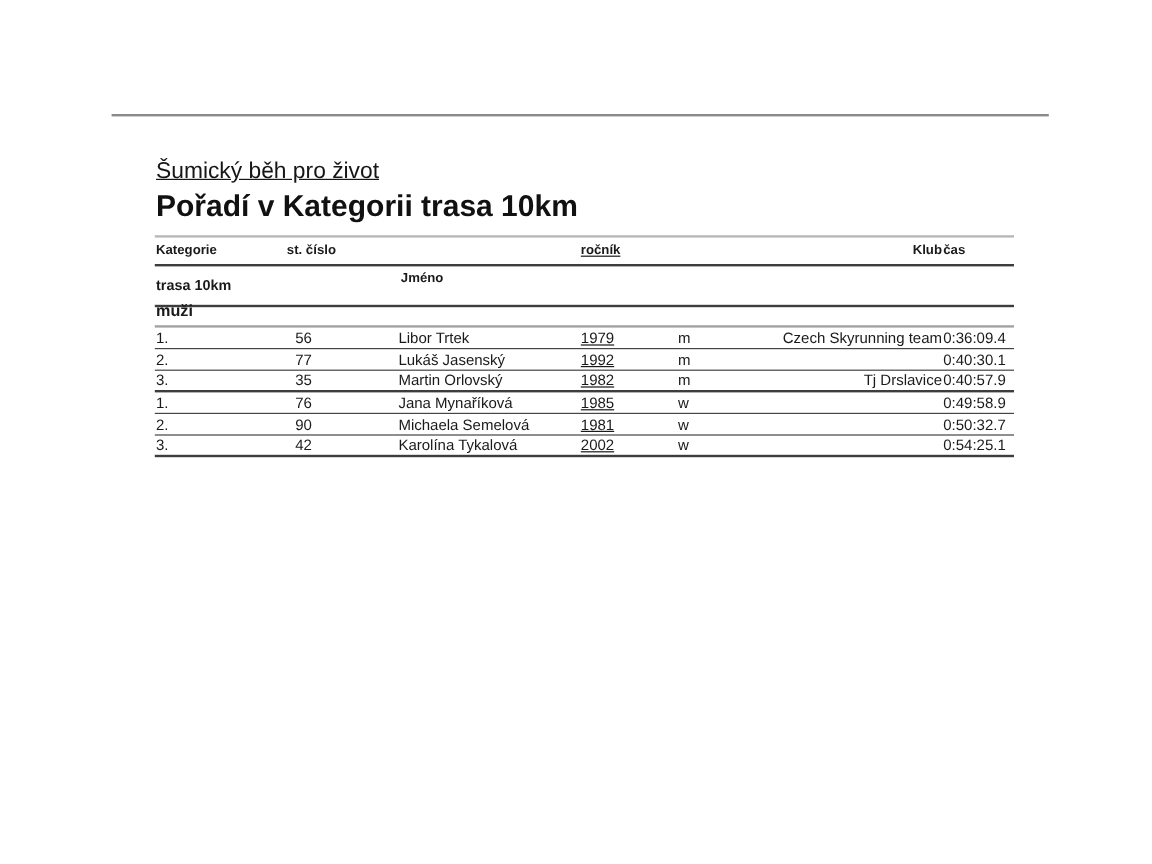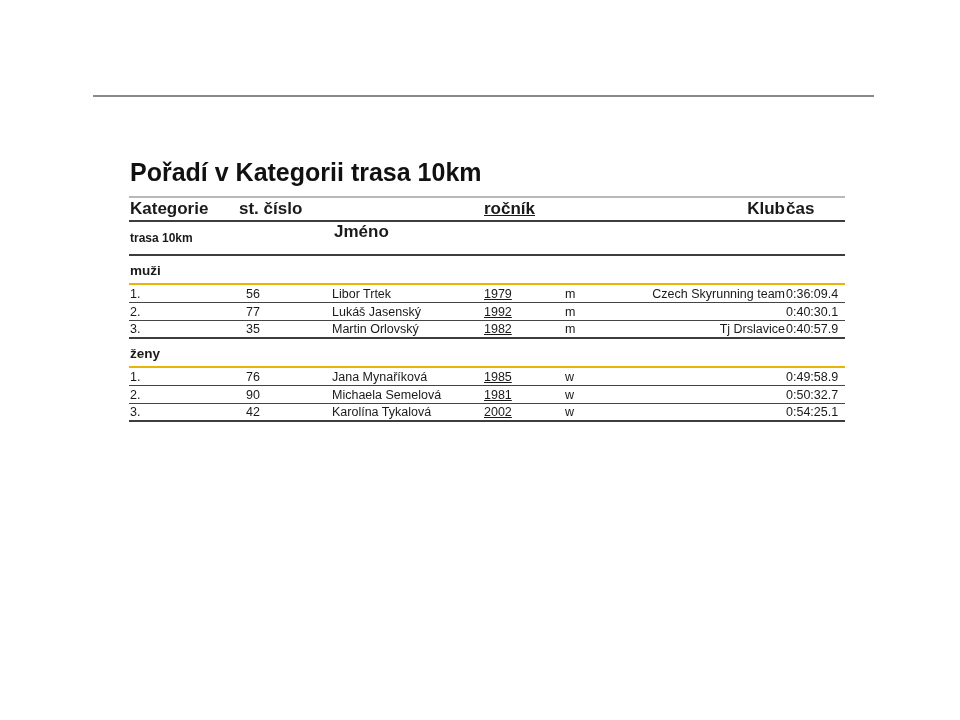--- a/index.html
+++ b/index.html
@@ -52,31 +52,31 @@
     display: flex;
     box-sizing: border-box;
     align-items: center;
     width: 716px;
   }
   .thead {
     height: 26px;
     border-top: 2px solid #b8b8b8;
     border-bottom: 2px solid #3d3d3d;
     font-weight: bold;
-    font-size: 17px;
+    font-size: 11px;
   }
   .grouprow {
     height: 34px;
     border-bottom: 2px solid #3d3d3d;
     font-weight: bold;
     font-size: 12px;
   }
   .sectionrow {
-    height: 29px;
-    border-bottom: 2px solid #eab308;
+    height: 17px;
+    border-bottom: 2px solid #a3a3a3;
     font-weight: bold;
     font-size: 13.5px;
     align-items: flex-end;
     padding-bottom: 5px;
   }
   .trow {
     height: 18px;
     border-bottom: 1px solid #454545;
   }
   .trow.last {
@@ -95,20 +95,21 @@
   .sectionrow .c1 { width: 716px; }
   .grouprow .c1 { width: 716px; }
 </style>
 </head>
 <body>
 
 <div class="page">
 
   <div class="top-rule"></div>
 
+  <div class="doc-title">Šumický běh pro život</div>
   <div class="doc-subtitle">Pořadí v Kategorii trasa 10km</div>
 
   <div class="results-table">
 
     <div class="thead">
       <div class="c c1">Kategorie</div>
       <div class="c c2">st. číslo</div>
       <div class="c c3">Jméno</div>
       <div class="c c4">ročník</div>
       <div class="c c5"></div>
@@ -147,23 +148,20 @@
     <div class="trow last">
       <div class="c c1">3.</div>
       <div class="c c2">35</div>
       <div class="c c3">Martin Orlovský</div>
       <div class="c c4">1982</div>
       <div class="c c5">m</div>
       <div class="c c6">Tj Drslavice</div>
       <div class="c c7">0:40:57.9</div>
     </div>
 
-    <div class="sectionrow">
-      <div class="c c1">ženy</div>
-    </div>
 
     <div class="trow">
       <div class="c c1">1.</div>
       <div class="c c2">76</div>
       <div class="c c3">Jana Mynaříková</div>
       <div class="c c4">1985</div>
       <div class="c c5">w</div>
       <div class="c c6"></div>
       <div class="c c7">0:49:58.9</div>
     </div>

